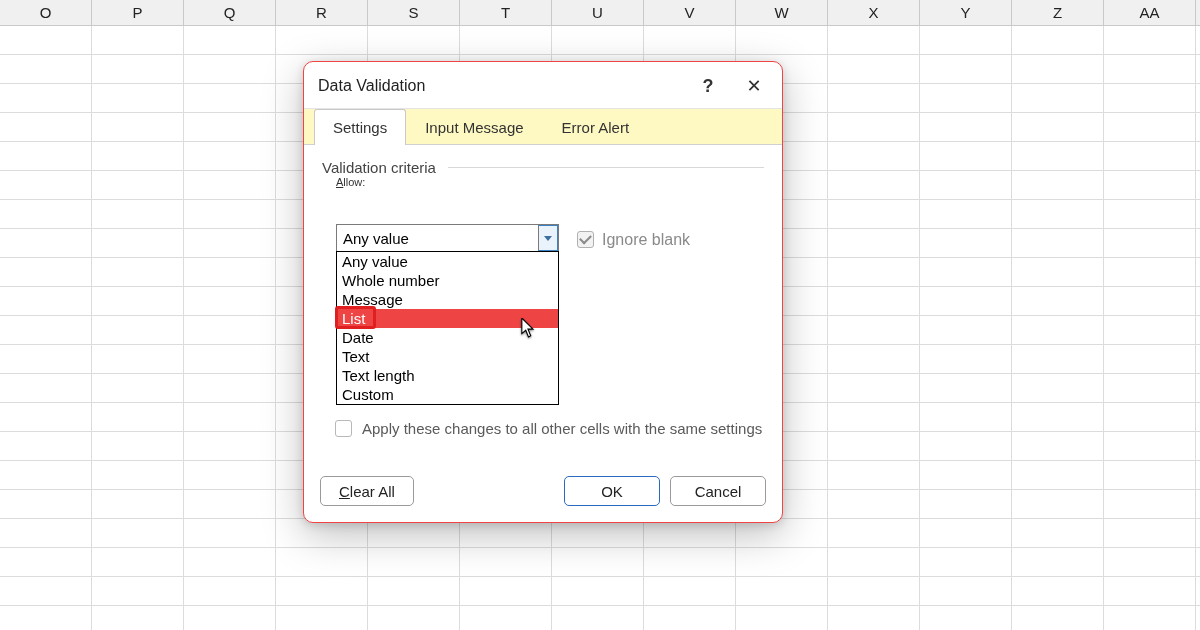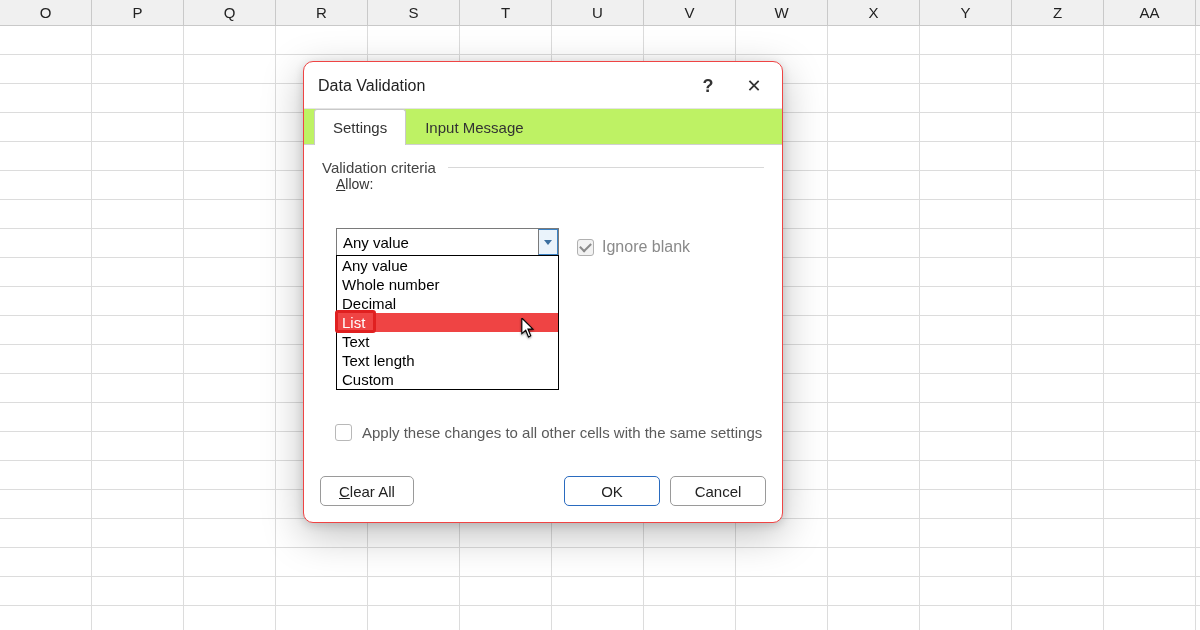--- a/index.html
+++ b/index.html
@@ -23,34 +23,34 @@
     border-radius: 10px;
     box-shadow: 0 12px 40px rgba(0,0,0,.25), 0 2px 10px rgba(0,0,0,.15);
     display: flex; flex-direction: column;
   }
   .dialog-titlebar { display: flex; align-items: center; padding: 10px 14px 6px 14px; }
   .dialog-title { font-size: 16px; color: #222; flex: 1; }
   .title-btn { width: 28px; height: 28px; display: flex; align-items: center; justify-content: center; font-size: 18px; color: #333; margin-left: 18px; cursor: default; }
   .title-btn.help { font-weight: 600; font-size: 18px; }
   .title-btn.close { font-size: 18px; }
 
-  .tabs { display: flex; border-bottom: 1px solid #d0d0d0; padding: 0 10px; background: #bef264; border-top: 1px solid #e4e4e4; border-radius: 0; margin-top: 2px;}
+  .tabs { display: flex; border-bottom: 1px solid #d0d0d0; padding: 0 10px; background: #fef9c3; border-top: 1px solid #e4e4e4; border-radius: 0; margin-top: 2px;}
   .tab { padding: 9px 18px 9px 18px; font-size: 15px; color: #333; border: 1px solid transparent; border-bottom: none; margin-bottom: -1px; }
   .tab.active { background: #fff; border-color: #c9c9c9; border-radius: 3px 3px 0 0; }
 
   .tab-body { flex: 1; padding: 14px 18px 0 18px; background: #fff; }
   .criteria-label { font-size: 15px; color: #444; }
   .hr-line { border-top: 1px solid #d8d8d8; margin: 0 0 10px 0; }
   .criteria-header { display:flex; align-items:center; gap:12px;}
   .criteria-header .hr-line { flex:1; margin:0;}
   
-  .allow-label { font-size: 14px; color: #333; margin-bottom: 16px; }
+  .allow-label { font-size: 11px; color: #333; margin-bottom: 16px; }
   .allow-label .u { text-decoration: underline; }
   
-  .select-row { display: flex; align-items: flex-end; gap: 18px; margin-top: 36px; }
+  .select-row { display: flex; align-items: center; gap: 18px; margin-top: 36px; }
   .select-wrap { width: 223px; position: relative; }
   .select-box { height: 28px; border: 1px solid #7a7a7a; display: flex; align-items: center; padding: 0 6px; font-size: 15px; background: #fff; }
   .select-box .val { flex: 1; }
   .select-arrow { width: 20px; height: 26px; border: 1px solid #3b82c4; background: #eaf3fb; display: flex; align-items: center; justify-content: center; margin: -1px -6px -1px 0; border-left: 1px solid #7a7a7a;}
   .select-arrow .caret { width: 0; height: 0; border-left: 4px solid transparent; border-right: 4px solid transparent; border-top: 5px solid #3b6fa0; }
 
   .dropdown-list { position: absolute; left: 0; top: 27px; width: 223px; background: #fff; border: 1px solid #000; }
   .dropdown-item { padding: 0 5px; font-size: 15px; line-height: 19px; color: #000; white-space: nowrap; }
   .dropdown-item.selected { background: #ef4444; color: #fff; }
   .red-outline { position: absolute; border: 3px solid #e02020; border-radius: 3px; pointer-events: none; }
@@ -413,20 +413,21 @@
 <div class="dialog">
   <div class="dialog-titlebar">
     <div class="dialog-title">Data Validation</div>
     <div class="title-btn help">?</div>
     <div class="title-btn close">✕</div>
   </div>
 
   <div class="tabs" id="tabs">
       <div class="tab active">Settings</div>
       <div class="tab">Input Message</div>
+      <div class="tab">Error Alert</div>
     </div>
 
   <div class="tab-body">
     <div class="criteria-header">
       <div class="criteria-label">Validation criteria</div>
       <div class="hr-line"></div>
     </div>
 
     <div class="allow-label" style="margin-left:14px;">
       <span class="u">A</span><span>llow:</span>
@@ -436,22 +437,23 @@
       <div class="select-wrap">
         <div class="select-box">
           <span class="val">Any value</span>
           <span class="select-arrow">
               <span class="caret"></span>
             </span>
         </div>
         <div class="dropdown-list" id="dropdown-list">
             <div class="dropdown-item">Any value</div>
             <div class="dropdown-item">Whole number</div>
-            <div class="dropdown-item">Decimal</div>
+            <div class="dropdown-item">Message</div>
             <div class="dropdown-item selected">List</div>
+            <div class="dropdown-item">Date</div>
             <div class="dropdown-item">Text</div>
             <div class="dropdown-item">Text length</div>
             <div class="dropdown-item">Custom</div>
           </div>
         <div class="red-outline" id="red-outline" style="left: -1px; top: 82px; width: 41px; height: 23px;"></div>
       </div>
       <div class="ignore-wrap">
         <span class="chk checked"></span>
         <span>Ignore blank</span>
       </div>

